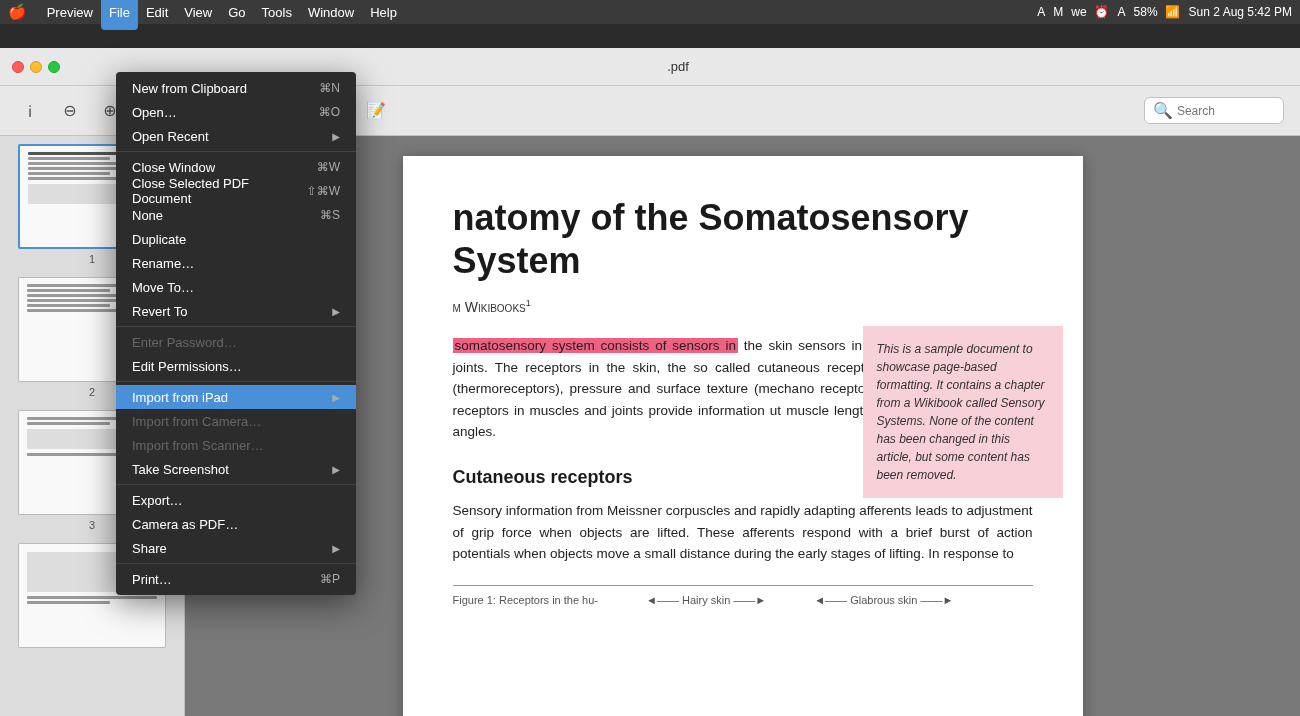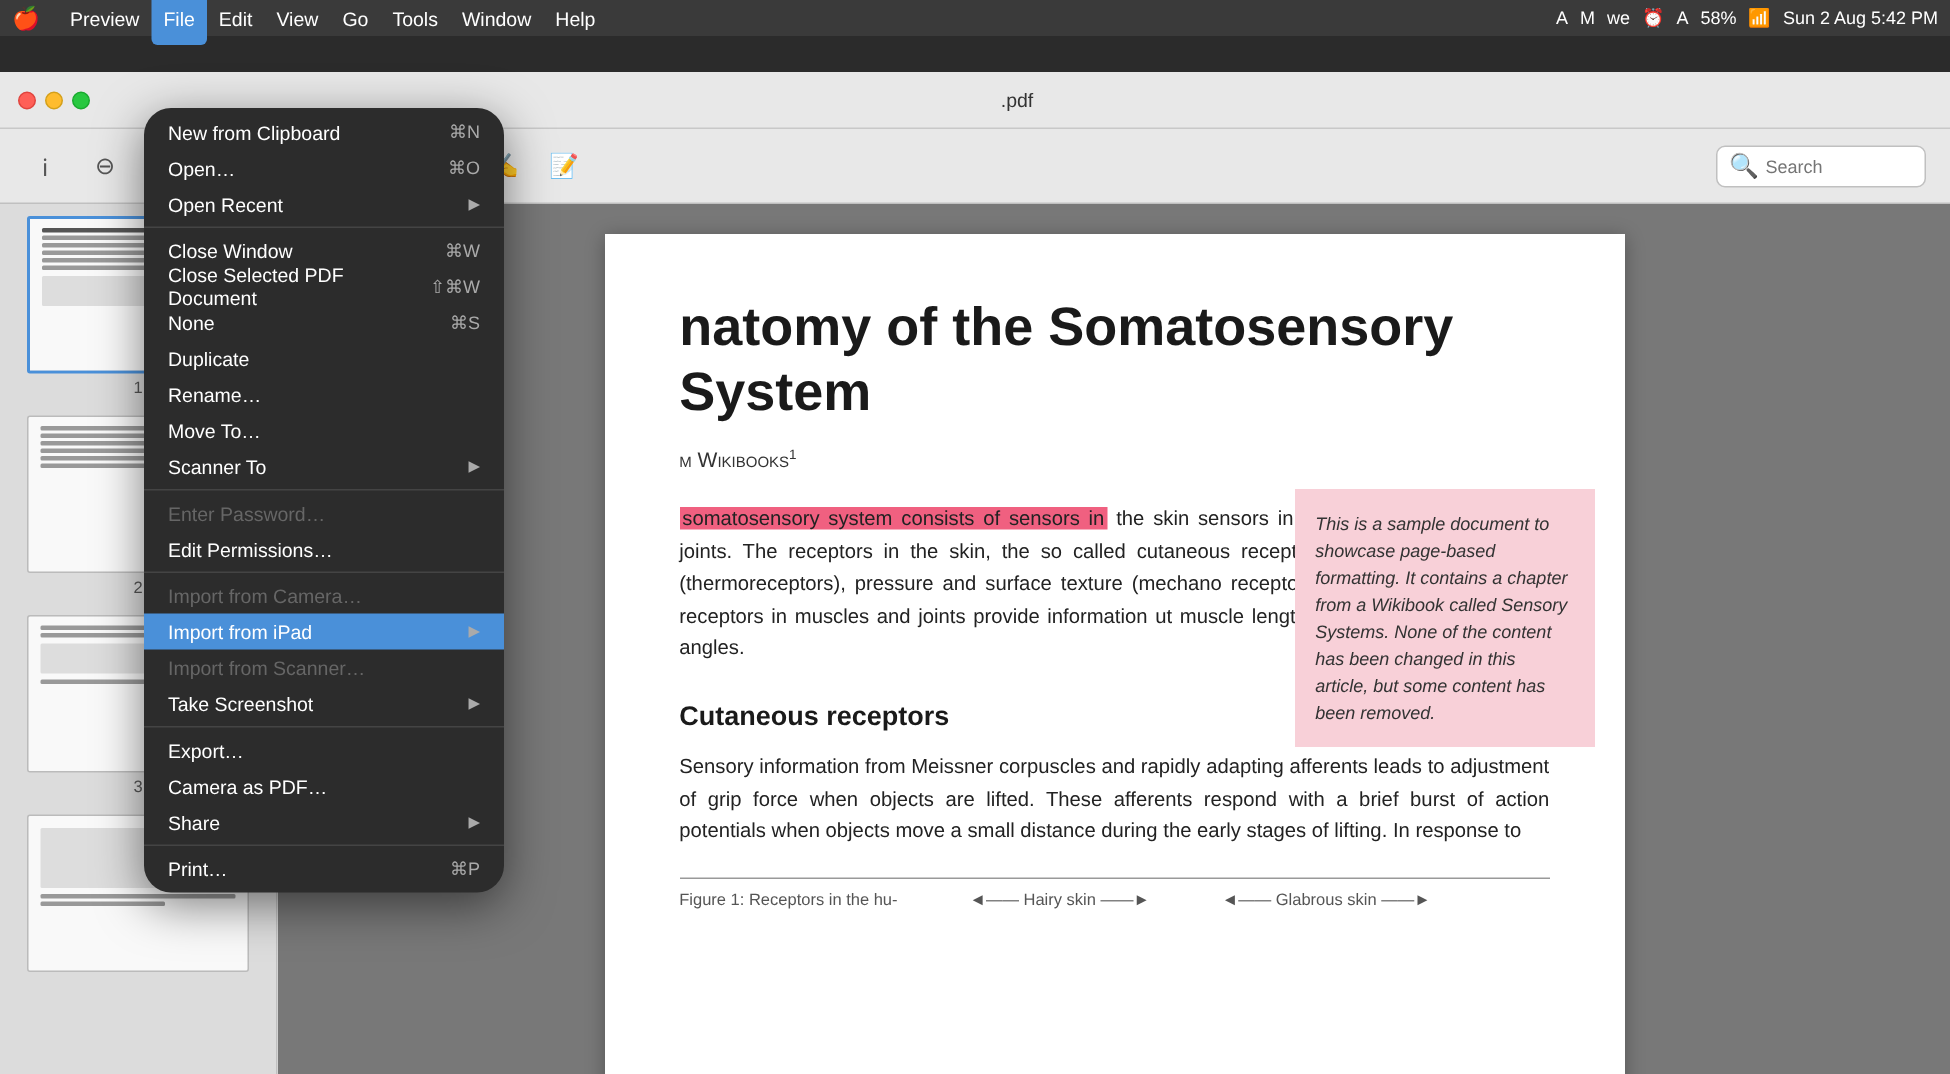--- a/index.html
+++ b/index.html
@@ -286,24 +286,24 @@
       font-size: 11px;
       color: #555;
       display: flex;
       gap: 48px;
     }
 
     
     .dropdown-menu {
       position: absolute;
       top: 72px;
-      left: 96px;
+      left: 116px;
       width: 240px;
       background: #2c2c2c;
-      border-radius: 18px;
+      border-radius: 4px;
       box-shadow: 0 8px 32px rgba(0,0,0,0.5);
       z-index: 1000;
       padding: 4px 0;
       color: #fff;
     }
     .menu-item {
       display: flex;
       align-items: center;
       padding: 4px 16px;
       font-size: 13px;
@@ -506,35 +506,35 @@
     <div class="menu-item">
       <span>Duplicate</span>
     </div>
     <div class="menu-item">
       <span>Rename…</span>
     </div>
     <div class="menu-item">
       <span>Move To…</span>
     </div>
     <div class="menu-item has-submenu">
-      <span>Scanner To</span>
+      <span>Revert To</span>
     </div>
     <div class="menu-separator"></div>
     <div class="menu-item disabled">
       <span>Enter Password…</span>
     </div>
     <div class="menu-item">
       <span>Edit Permissions…</span>
     </div>
     <div class="menu-separator"></div>
+    <div class="menu-item highlighted has-submenu">
+      <span>Import from iPad</span>
+    </div>
     <div class="menu-item disabled">
       <span>Import from Camera…</span>
-    </div>
-    <div class="menu-item highlighted has-submenu">
-      <span>Import from iPad</span>
     </div>
     <div class="menu-item disabled">
       <span>Import from Scanner…</span>
     </div>
     <div class="menu-item has-submenu">
       <span>Take Screenshot</span>
     </div>
     <div class="menu-separator"></div>
     <div class="menu-item">
       <span>Export…</span>

